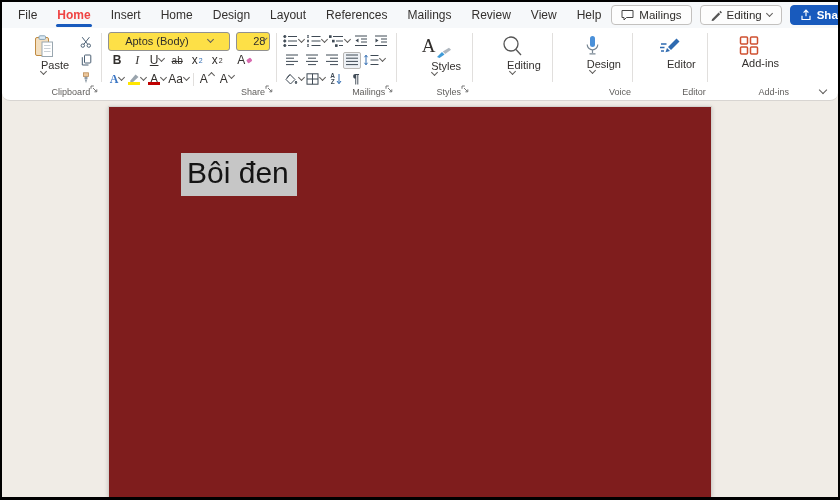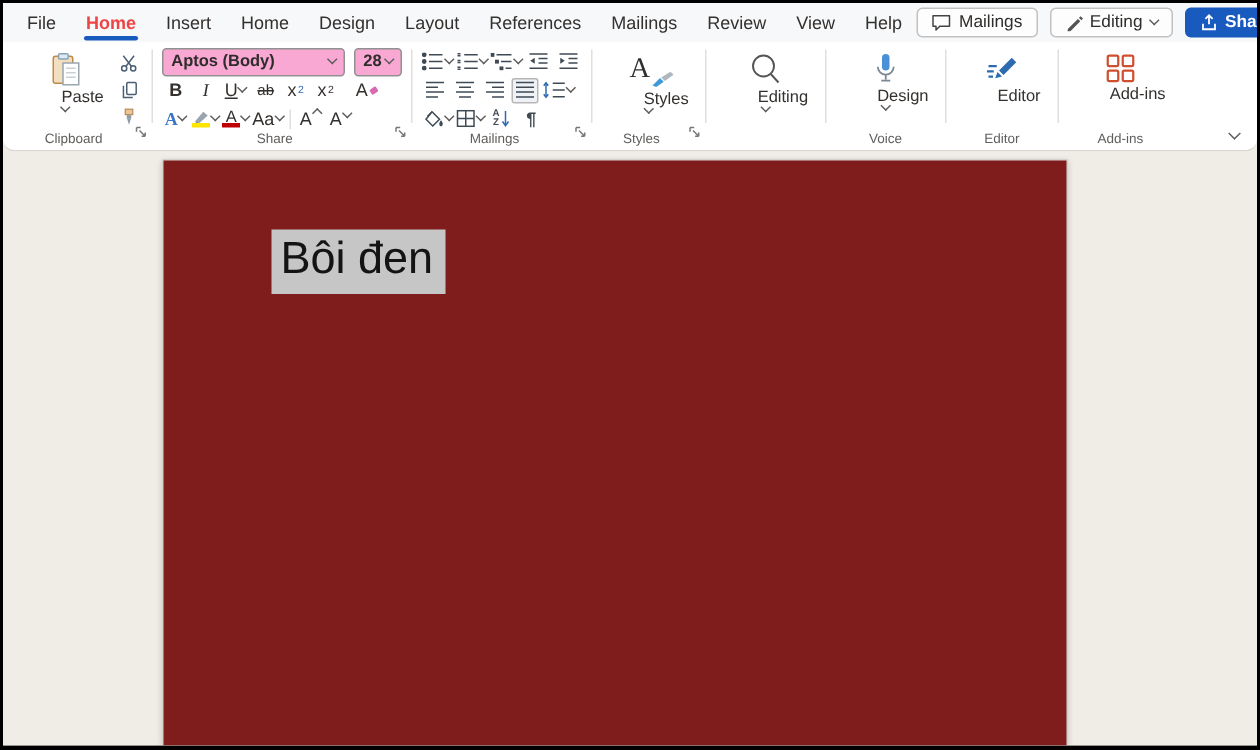--- a/index.html
+++ b/index.html
@@ -17,34 +17,34 @@
   .mb-btn { height:20px; display:inline-flex; align-items:center; gap:5px; padding:0 9px; font-size:11.5px;
             color:#2f2d2b; background:#fdfdfd; border:1px solid #c3c1bf; border-radius:4px; cursor:pointer; }
   .mb-btn.share { background:#185abd; border-color:#185abd; color:#fff; font-weight:bold; }
   .chv { display:inline-block; width:5px; height:5px; border-right:1.3px solid #5f5d5b; border-bottom:1.3px solid #5f5d5b; transform:rotate(45deg); margin-top:-3px; }
   .chv.up { transform:rotate(-135deg); margin-top:3px; }
 
   
   .ribbon { height:73px; background:#fff; position:relative; display:flex; align-items:stretch;
             padding:4px 6px 15px 6px; border-bottom:1px solid #d8d5d2; border-radius:0 0 8px 8px; flex-shrink:0; }
   .rb-group { position:relative; padding:0 5px; display:flex; align-items:flex-start; }
-  .rb-label { position:absolute; bottom:-12px; left:0; right:10px; text-align:center; font-size:9px; color:#605e5c; white-space:nowrap;margin-top:29px; }
+  .rb-label { position:absolute; bottom:-12px; left:0; right:10px; text-align:right; font-size:9px; color:#605e5c; white-space:nowrap;margin-top:29px; }
   .rb-label.noLnch { right:0; }
   .launcher { position:absolute; bottom:-12px; right:2px; }
   .divider { width:1px; background:#e1dfdd; margin:1px 1px 3px 1px; }
   .bigbtn { display:flex; flex-direction:column; align-items:center; justify-content:flex-start; gap:1px;
             padding:3px 5px 1px; border-radius:3px; cursor:pointer; }
   .bigbtn .blabel { font-size:11px; color:#33302e; line-height:12px;margin-left:23px; }
   .sbtn { width:18px; height:16px; display:inline-flex; align-items:center; justify-content:center; border-radius:2px; cursor:pointer; }
   .ibtn { height:17px; min-width:18px; display:inline-flex; align-items:center; justify-content:center; gap:1px;
           border-radius:2px; font-size:12px; color:#33302e; cursor:pointer; }
   .ibtn.sel { background:#eef1f5; border:1px solid #b9b7b5; }
   .row { display:flex; align-items:center; gap:2px; height:18px; }
-  .selbox { height:19px; border:1px solid #919191; border-radius:3px; background:#f9a8d4; display:flex; align-items:center;
-            padding:0 5px; font-size:11px; color:#2f2d2b; cursor:pointer;font-weight:bold; }
+  .selbox { height:19px; border:1px solid #919191; border-radius:3px; background:#fde047; display:flex; align-items:center;
+            padding:0 16px; font-size:11px; color:#2f2d2b; cursor:pointer; }
   .fname { width:122px; justify-content:space-between; }
   .fsize { width:32px; justify-content:space-between; margin-left:4px; }
   .clip-small { display:flex; flex-direction:column; gap:2px; margin-left:3px; margin-top:2px; }
   .font-rows, .para-rows { display:flex; flex-direction:column; gap:1px; }
   .colorbar { display:block; width:12px; height:3px; margin-top:-1px; }
   .glyph { font-size:12px; line-height:12px; color:#33302e; }
   .stack { display:flex; flex-direction:column; align-items:center; line-height:1; }
   .minidiv { width:1px; height:13px; background:#e1dfdd; margin:0 2px; }
   .styles-ico { position:relative; width:26px; height:24px; }
   .styles-ico .bigA { font-size:19px; color:#33302e; font-family:"Liberation Serif", serif; }

